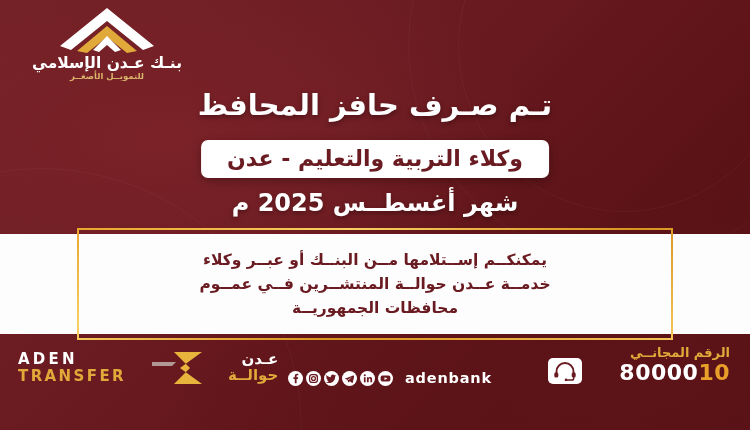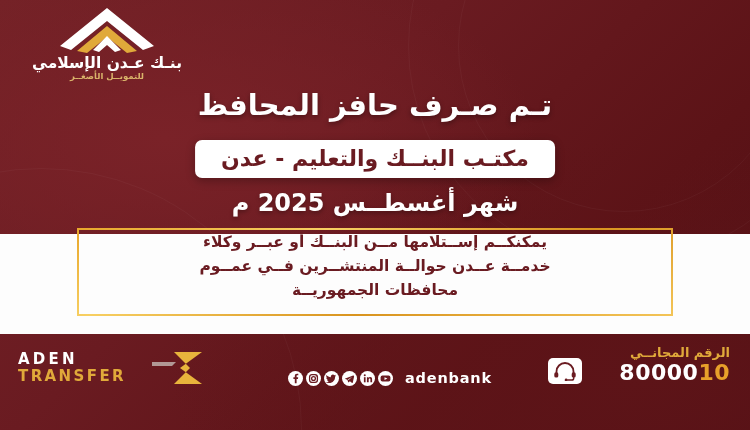--- a/index.html
+++ b/index.html
@@ -118,27 +118,28 @@
     width: 750px;
     height: 100px;
     background: #fdfdfd;
   }
   .note-box {
     position: absolute;
     left: 50%;
     transform: translateX(-50%);
     top: 228px;
     width: 596px;
-    height: 88px;
+    height: 112px;
     box-sizing: border-box;
     border: 2px solid;
     border-image: linear-gradient(160deg, #e8a72c 0%, #f7cf62 30%, #d9941f 62%, #f3c457 100%) 1;
     border-radius: 16px;
     background: transparent;
     display: flex;
+    align-items: center;
     justify-content: center;
   }
   .note-inner {
     width: 100%;
     text-align: center;
     padding: 0 14px;
     box-sizing: border-box;
   }
   .note-line {
     font-size: 15.5px;
@@ -292,21 +293,21 @@
         <path d="M50 30 L64 44 L58 46 L50 39 L42 46 L36 44 Z" fill="#ffffff"></path>
       </svg>
     </div>
     <div class="logo-name">بنـك عـدن الإسلامي</div>
     <div class="logo-sub">للتمويــل الأصغــر</div>
   </div>
 
   <div class="headline">تـم صـرف حافز المحافظ</div>
 
   <div class="office-pill">
-    <div class="office-pill-text">مكتـب البنــك والتعليم - عدن</div>
+    <div class="office-pill-text">وكلاء التربية والتعليم - عدن</div>
   </div>
 
   <div class="month-line">شهر أغسطــس 2025 م</div>
 
   <div class="white-band"></div>
   <div class="note-box">
     <div class="note-inner">
       <div class="note-line">يمكنكــم إســتلامها مــن البنــك  أو عبــر وكلاء</div>
       <div class="note-line">خدمــة عــدن حوالــة  المنتشــرين  فــي عمــوم</div>
       <div class="note-line">محافظات الجمهوريــة</div>
@@ -318,20 +319,24 @@
     <div class="transfer-lockup">
       <div class="transfer-en">
         <div class="ln1">ADEN</div>
         <div class="ln2">TRANSFER</div>
       </div>
       <div class="transfer-mark">
         <svg viewBox="0 0 54 40" width="54" height="40">
           <path d="M2 14 L26 14 L22 18 L2 18 Z" fill="#c9c3bd" opacity="0.75"></path>
           <path d="M24 4 L52 4 L30 20 L52 36 L24 36 L40 20 Z" fill="#e8b43c"></path>
         </svg>
+      </div>
+      <div class="transfer-ar">
+        <div class="ln1">عـدن</div>
+        <div class="ln2">حوالــة</div>
       </div>
     </div>
 
     <div class="social-cluster">
       <span class="social-icon">
         <svg viewBox="0 0 15 15" width="15" height="15">
             <path d="M8.6 12.2V7.9h1.4l.2-1.7H8.6V5.1c0-.5.1-.8.8-.8h.9V2.8c-.2 0-.7-.1-1.3-.1-1.3 0-2.2.8-2.2 2.3v1.2H5.4v1.7h1.4v4.3z" fill="#6a1b21"></path>
           </svg>
       </span>
       <span class="social-icon">

